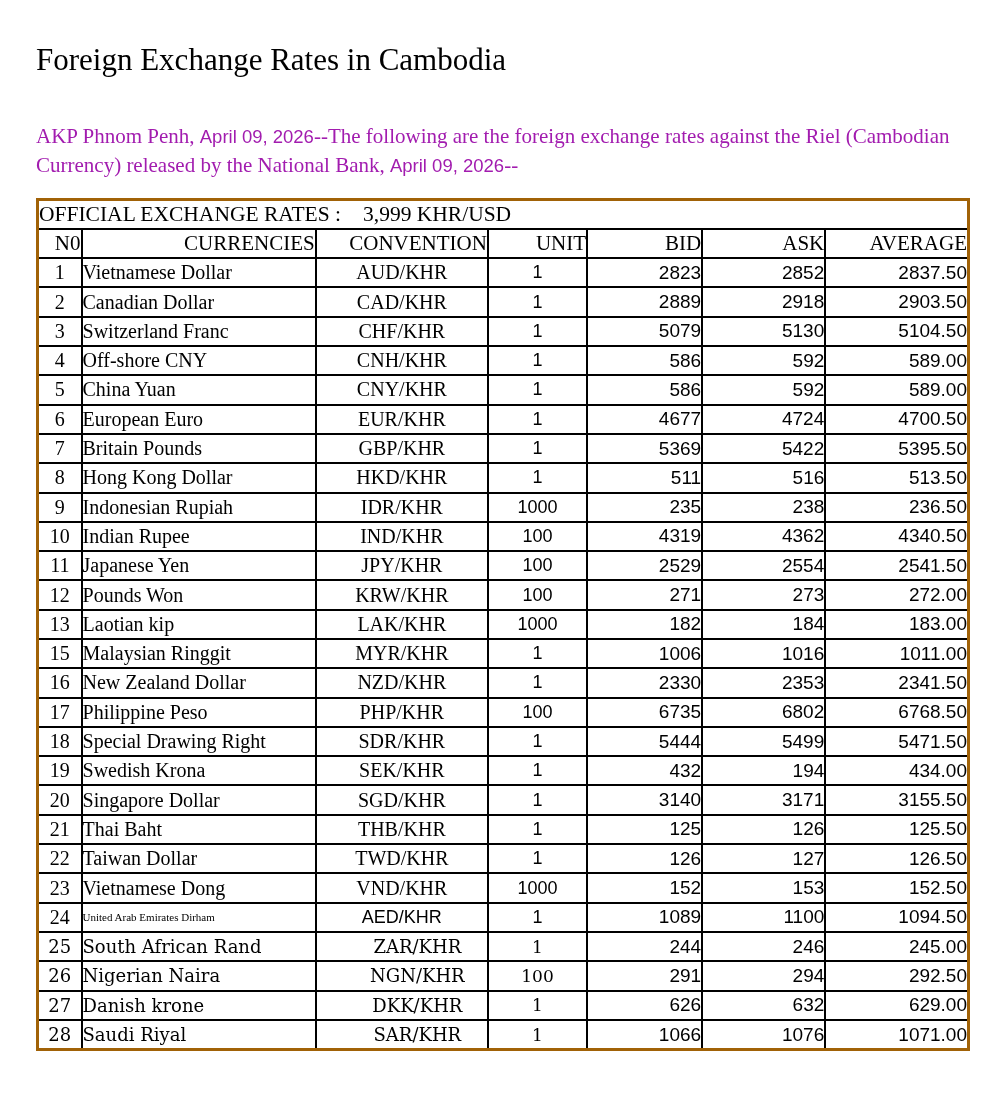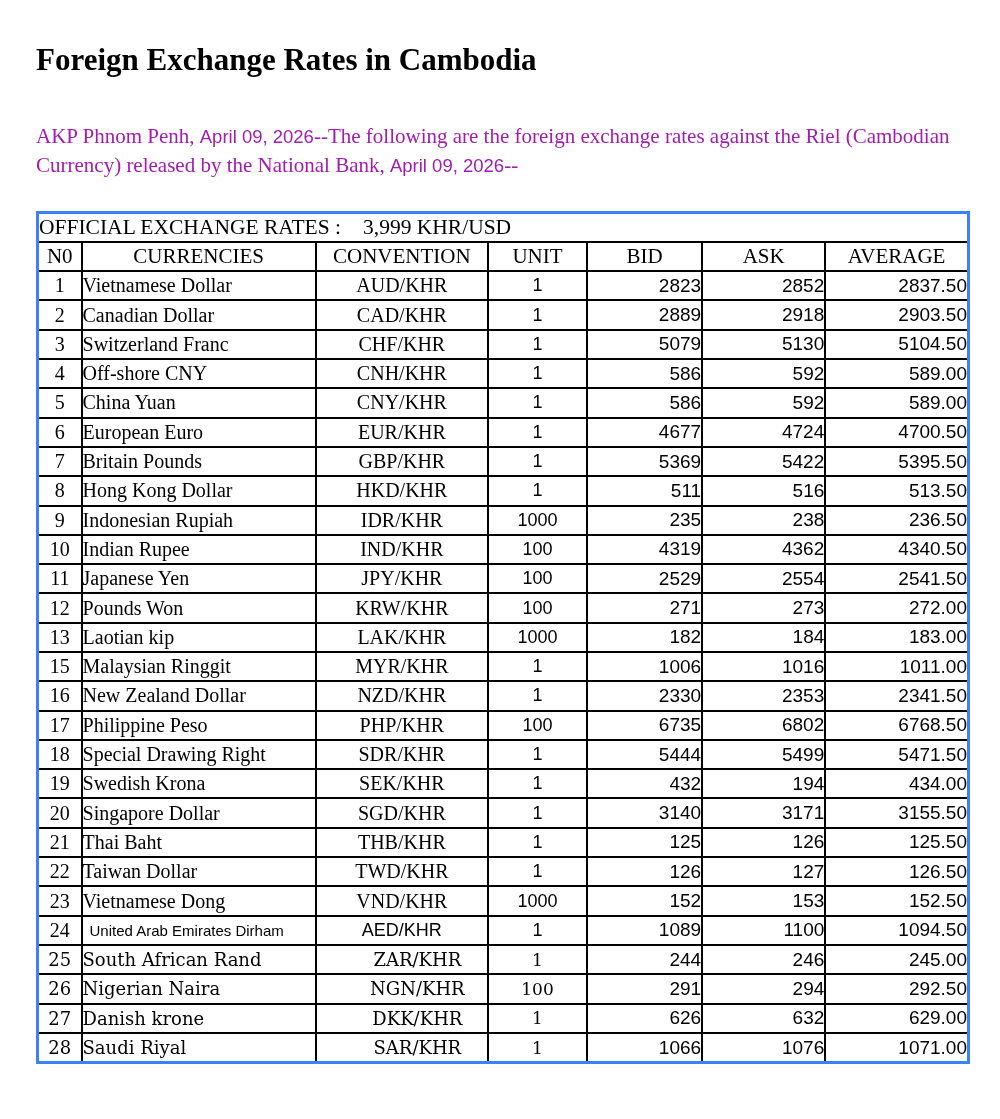--- a/index.html
+++ b/index.html
@@ -14,82 +14,82 @@
     overflow: hidden;
     font-family: "Liberation Serif", serif;
   }
   .page {
     padding: 44px 33px 0 36px;
     box-sizing: border-box;
   }
   .title {
     margin: 0;
     font-family: "Liberation Serif", serif;
-    font-weight: bold;
+    font-weight: normal;
     font-size: 31px;
     line-height: 1.05;
     letter-spacing: 0px;
     color: #000000;
   }
   .intro {
     margin: 45px 0 0 0;
     width: 916px;
     font-family: "Liberation Serif", serif;
     font-size: 21px;
     line-height: 28px;
     color: #a21caf;
   }
   .intro .date {
     font-family: "Liberation Sans", sans-serif;
     font-size: 18.5px;
   }
   table.rates {
-    margin-top: 31px;
+    margin-top: 18px;
     border-collapse: collapse;
     table-layout: fixed;
     width: 934px;
-    border: 3px solid #3b82f6;
+    border: 3px solid #a16207;
   }
   table.rates th, table.rates td {
     border: 2px solid #000000;
     padding: 0;
     height: 27.3px;
     overflow: hidden;
     white-space: nowrap;
     font-weight: normal;
     vertical-align: middle;
   }
   .caption-cell {
     text-align: left;
     padding-left: 3px;
     font-size: 21.5px;
     font-family: "Liberation Serif", serif;
   }
   .caption-value { margin-left: 22px; }
   tr.header-row th {
-    text-align: center;
+    text-align: right;
     font-size: 21px;
     font-family: "Liberation Serif", serif;
   }
   td.col-no { text-align: center; font-size: 20px; }
   td.col-currency { text-align: left; padding-left: 4px; font-size: 20px; }
   td.col-convention { text-align: center; font-size: 20px; }
   td.col-unit {
     text-align: center;
     font-family: "Liberation Sans", sans-serif;
     font-size: 18px;
   }
   td.col-bid, td.col-ask, td.col-average {
     text-align: right;
     padding-right: 3px;
     font-family: "Liberation Sans", sans-serif;
     font-size: 19px;
   }
   
-  tr.style-compact td.col-currency { font-size: 15px; font-family: Liberation Sans, sans-serif; padding-left: 7px; }
+  tr.style-compact td.col-currency { font-size: 11px; font-family: Liberation Serif, serif; }
   tr.style-compact td.col-convention { font-family: "Liberation Sans", sans-serif; font-size: 18px; }
   
   tr.style-serif2 td.col-no { font-family: "DejaVu Serif", serif; font-size: 18px; }
   tr.style-serif2 td.col-currency { font-family: "DejaVu Serif", serif; font-size: 18px; }
   tr.style-serif2 td.col-convention { font-family: "DejaVu Serif", serif; font-size: 18px; padding-left: 31px; }
   tr.style-serif2 td.col-unit { font-family: "DejaVu Serif", serif; font-size: 17px; }
 </style>
 </head>
 <body>
 

